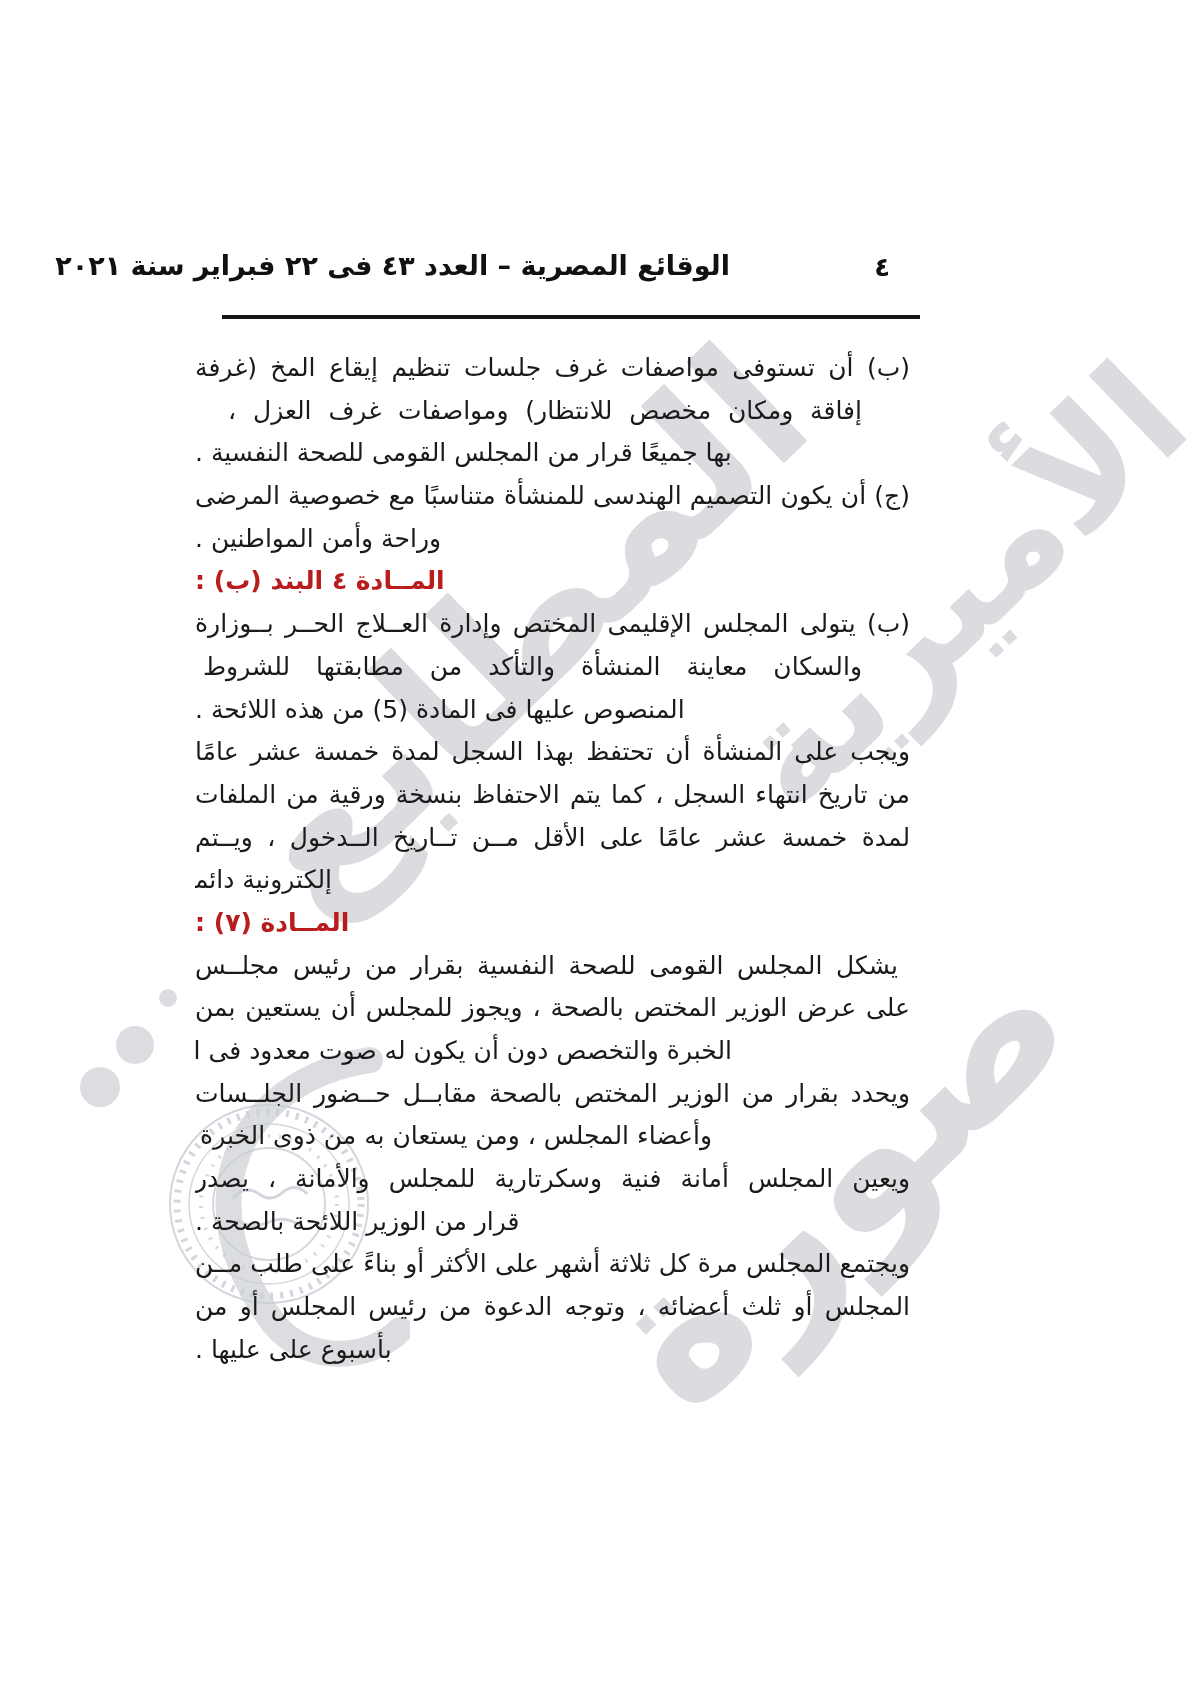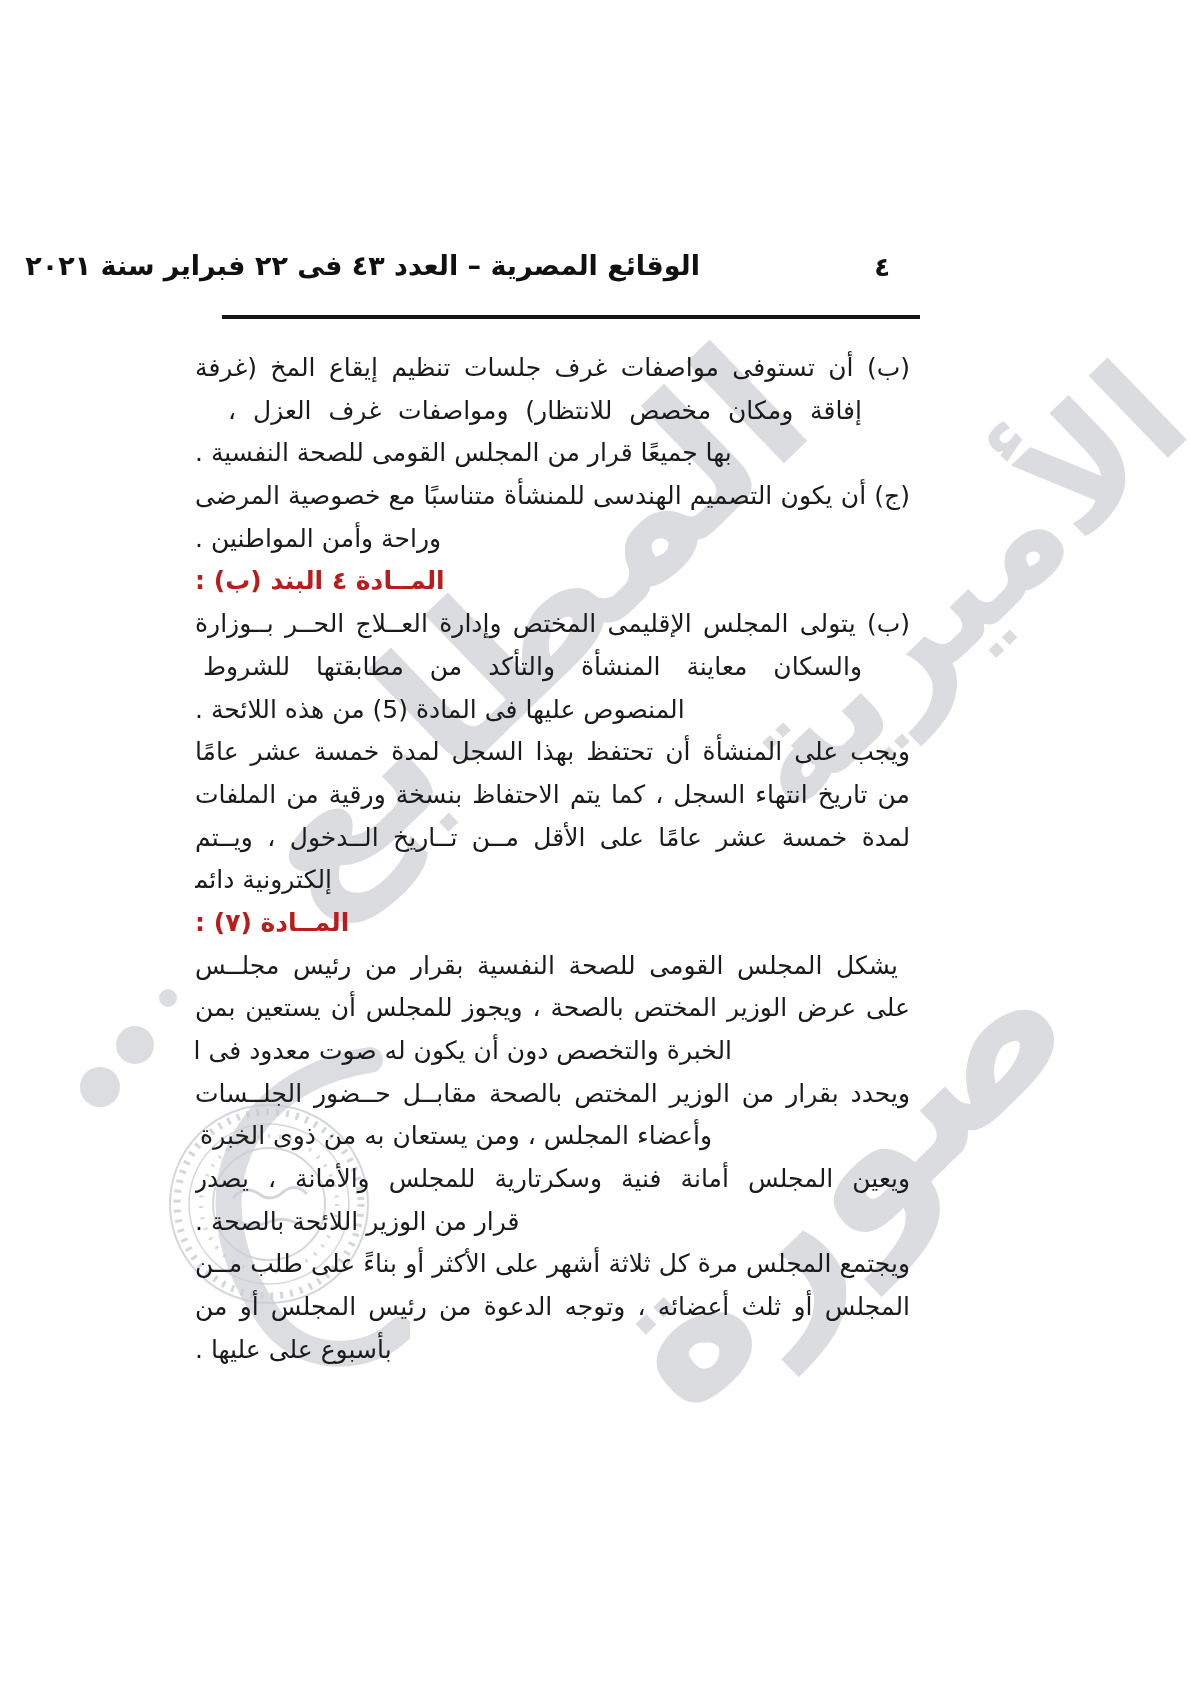--- a/index.html
+++ b/index.html
@@ -14,21 +14,21 @@
   }
   
   .wm{position:absolute;z-index:0;color:#dbdcdf;font-weight:bold;
       white-space:nowrap;pointer-events:none;user-select:none;}
   .wm1{left:170px;top:520px;font-size:185px;transform:rotate(-44deg);}
   .wm2{left:680px;top:500px;font-size:150px;transform:rotate(-44deg);}
   .wm3{left:560px;top:1060px;font-size:200px;transform:rotate(-44deg);}
   .wm-svg{position:absolute;z-index:0;pointer-events:none;}
   
   .hdr-title{
-    position:absolute;top:250px;right:490px;z-index:1;
+    position:absolute;top:250px;right:460px;z-index:1;
     direction:rtl;font-size:27px;font-weight:700;color:#111;
     white-space:nowrap;
   }
   .hdr-page-num{
     position:absolute;top:252px;right:300px;z-index:1;
     font-size:26px;font-weight:700;color:#111;
   }
   .hdr-rule{
     position:absolute;left:222px;top:315px;width:698px;height:4px;
     background:#151515;z-index:1;

